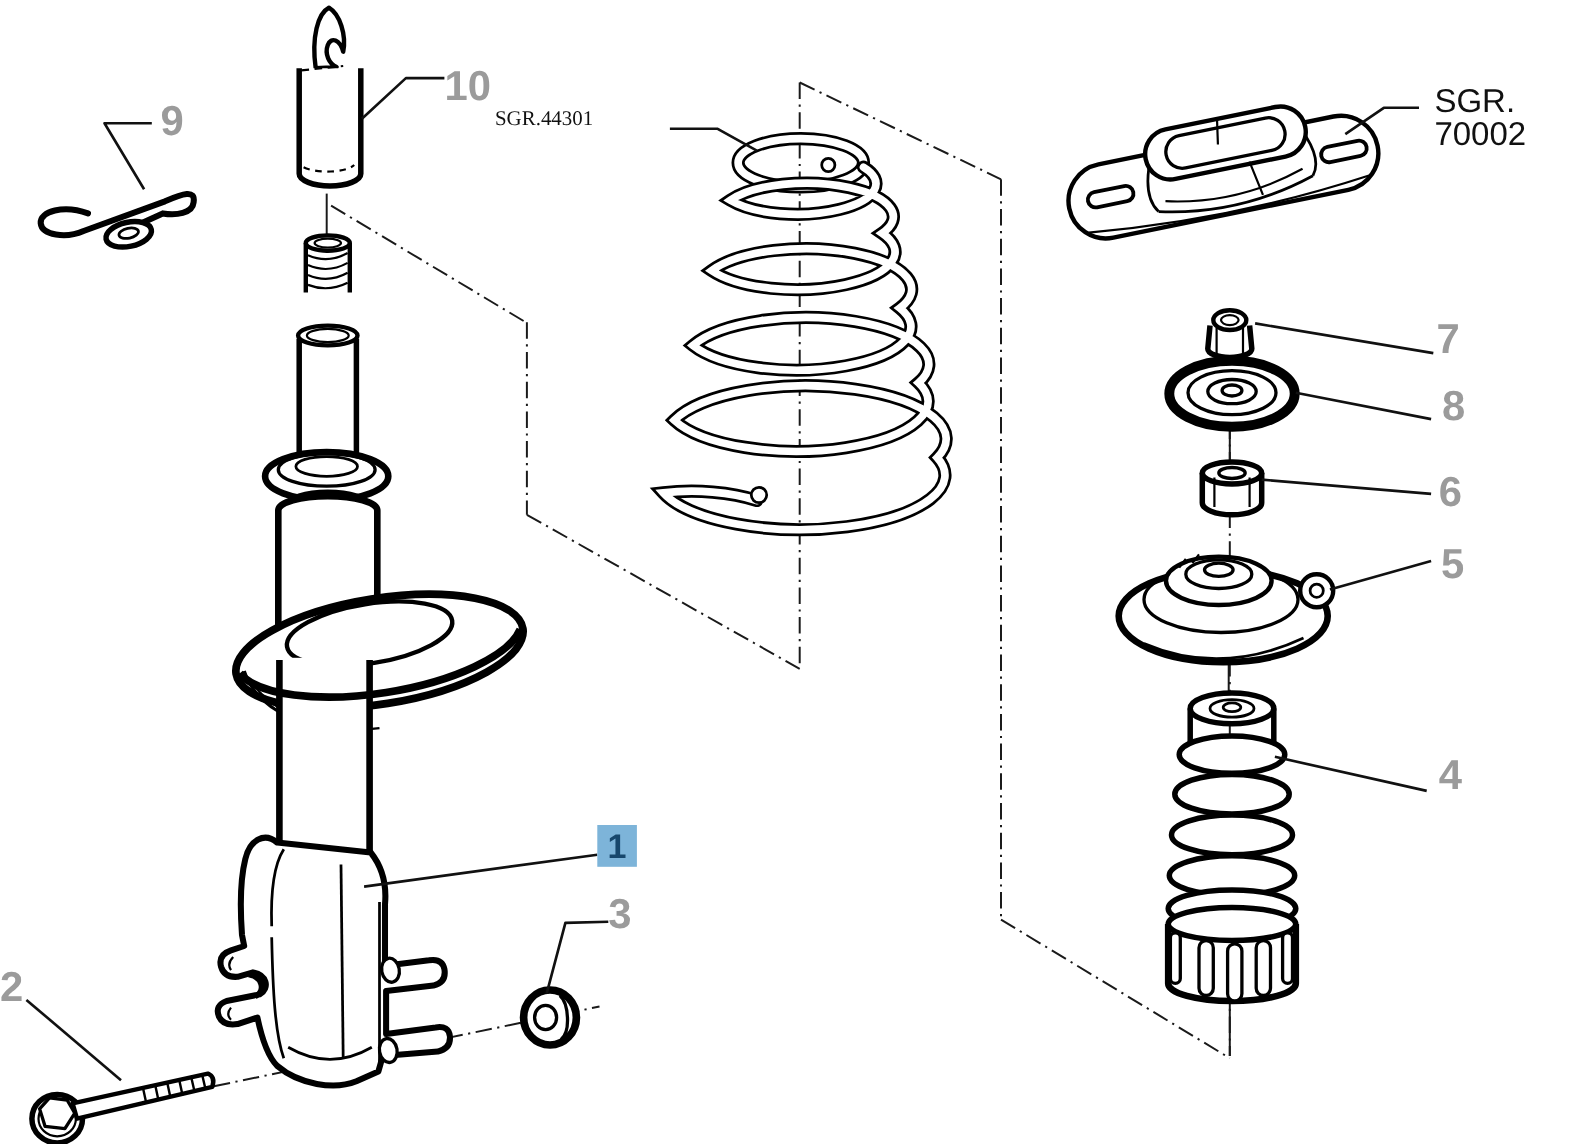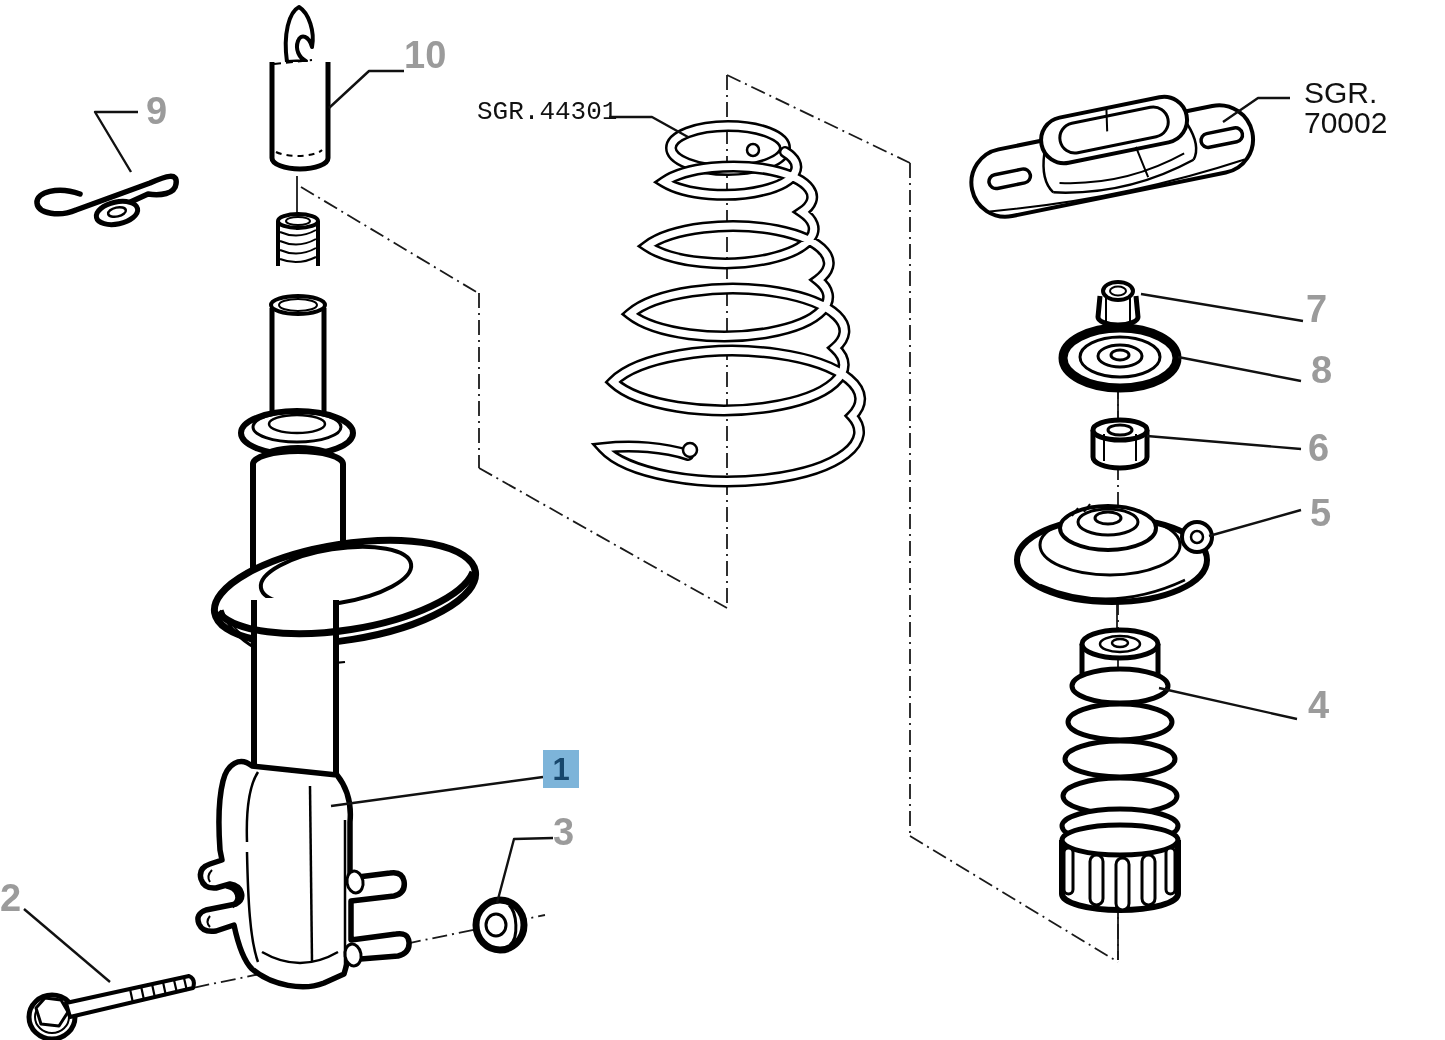--- a/index.html
+++ b/index.html
@@ -6,21 +6,21 @@
   #stage{position:relative;width:1445px;height:1040px;background:#ffffff;overflow:hidden;
          font-family:"Liberation Sans", sans-serif;}
   #art{position:absolute;left:0;top:0;}
   .callout{position:absolute;font-family:"Liberation Sans",sans-serif;font-weight:bold;
            font-size:38px;color:#9b9b9b;line-height:1;user-select:none;cursor:pointer;}
   #callout-1{position:absolute;left:543px;top:750px;width:36px;height:38px;
              background:#7db4d9;color:#17476c;font-family:"Liberation Sans",sans-serif;
              font-weight:bold;font-size:31px;display:flex;align-items:center;justify-content:center;
              line-height:1;cursor:pointer;}
   .groupref{position:absolute;color:#111;line-height:1;cursor:pointer;}
-  #ref-spring{left:477px;top:99px;font-family:Liberation Mono, monospace;font-size:26px;letter-spacing:0px;}
+  #ref-spring{left:450px;top:99px;font-family:Liberation Serif, serif;font-size:19px;letter-spacing:0px;}
   #ref-mount{left:1292px;top:78px;font-family:"Liberation Sans",sans-serif;font-size:30px;margin-left:12px;}
 </style>
 </head>
 <body>
 
 <div id="stage">
 
 <svg id="art" width="1445" height="1040" viewBox="0 0 1445 1040" xmlns="http://www.w3.org/2000/svg">
 
   <g stroke="#1a1a1a" stroke-width="1.8" fill="none" stroke-dasharray="15 5 2 5">
@@ -239,21 +239,21 @@
     <polyline points="1147,436 1301,449"></polyline>
     <polyline points="1209,536 1301,510"></polyline>
     <polyline points="1159,688 1297,719"></polyline>
     <polyline points="331,806 543,777"></polyline>
     <polyline points="553,838 514,839 497,903"></polyline>
     <polyline points="24,909 110,982"></polyline>
   </g>
 </svg>
 
   <div class="callout" style="left:146px;top:92px" id="callout-9">9</div>
-  <div class="callout" style="left:404px;top:36px" id="callout-10">10</div>
+  <div class="callout" style="left:404px;top:60px" id="callout-10">10</div>
   <div class="callout" style="left:1306px;top:290px" id="callout-7">7</div>
   <div class="callout" style="left:1311px;top:351px" id="callout-8">8</div>
   <div class="callout" style="left:1308px;top:429px" id="callout-6">6</div>
   <div class="callout" style="left:1310px;top:494px" id="callout-5">5</div>
   <div class="callout" style="left:1308px;top:686px" id="callout-4">4</div>
   <div class="callout" style="left:553px;top:813px" id="callout-3">3</div>
   <div class="callout" style="left:0px;top:879px" id="callout-2">2</div>
 
   <div id="callout-1">1</div>
 

